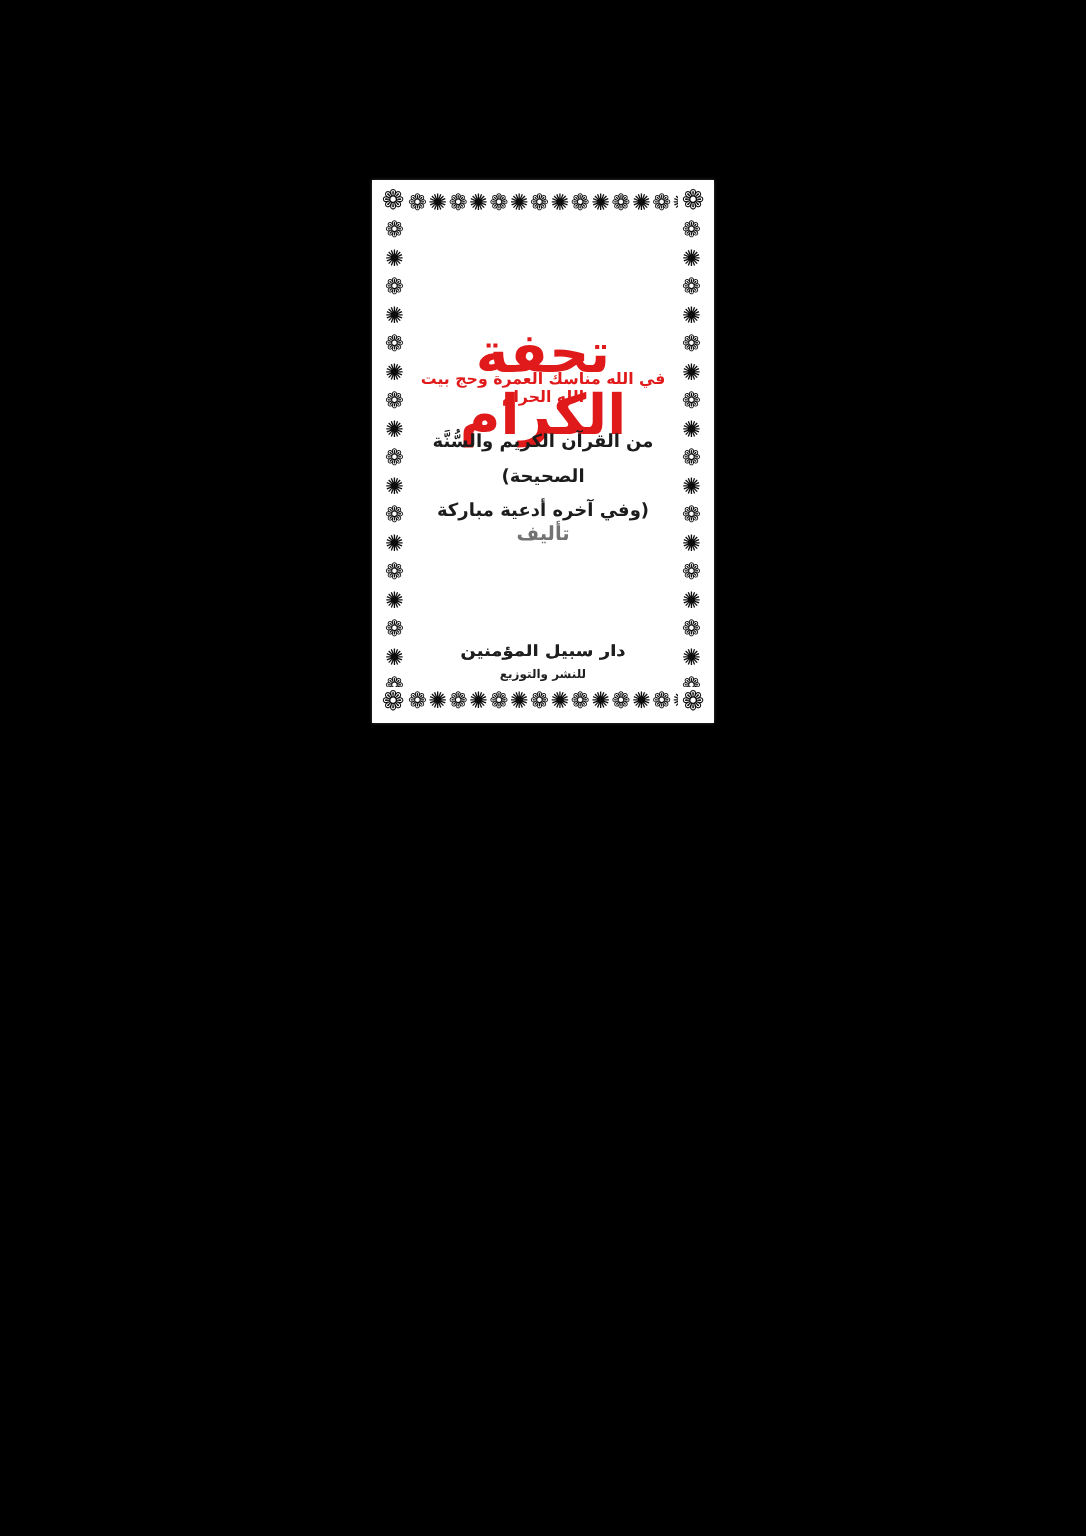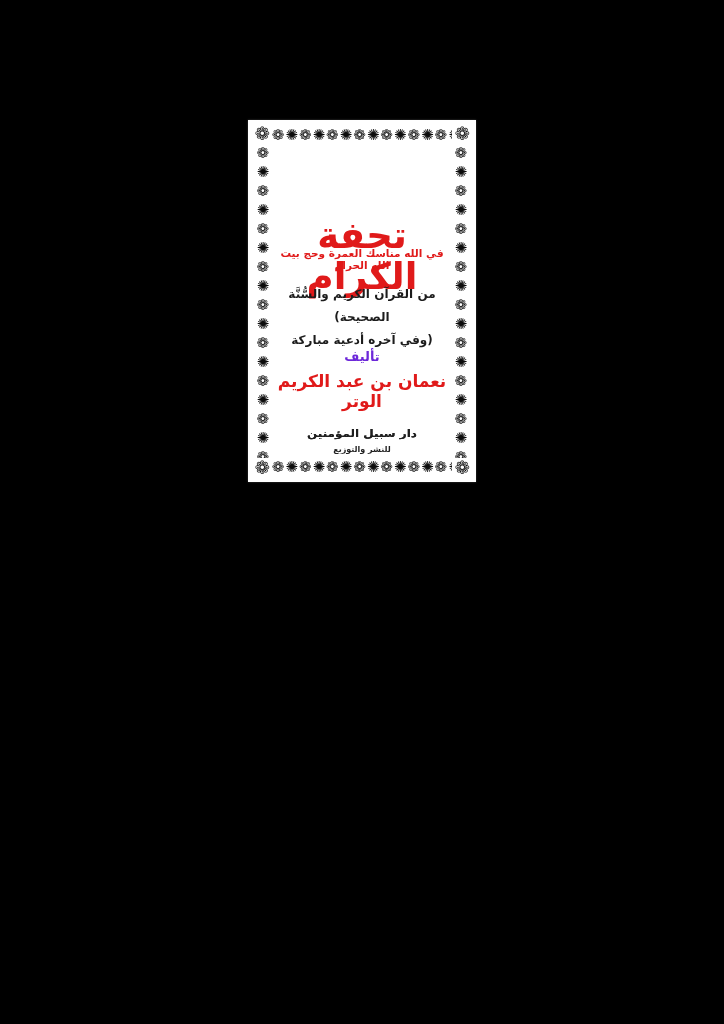--- a/index.html
+++ b/index.html
@@ -96,21 +96,21 @@
     top: 163px;
     font-size: 12px;
     font-weight: bold;
     color: #1c1c1c;
     line-height: 23px;
   }
   .byline {
     top: 229px;
     font-size: 13px;
     font-weight: bold;
-    color: #6d28d9;
+    color: #737373;
   }
   .author {
     top: 251px;
     font-size: 17px;
     font-weight: bold;
     color: #e01a1a;
   }
   .publisher {
     top: 307px;
     color: #1f1f1f;
@@ -150,21 +150,20 @@
 
     <div class="txt subtitle">في الله مناسك العمرة وحج بيت الله الحرام</div>
 
     <div class="txt note">
       <div>من القرآن الكريم والسُّنَّة الصحيحة)</div>
       <div>(وفي آخره أدعية مباركة</div>
     </div>
 
     <div class="txt byline">تأليف</div>
 
-    <div class="txt author">نعمان بن عبد الكريم الوتر</div>
 
     <div class="txt publisher">
       <div class="pub-name">دار سبيل المؤمنين</div>
       <div class="pub-tagline">للنشر والتوزيع</div>
     </div>
 
   </div>
 </div>
 
 </body></html>

